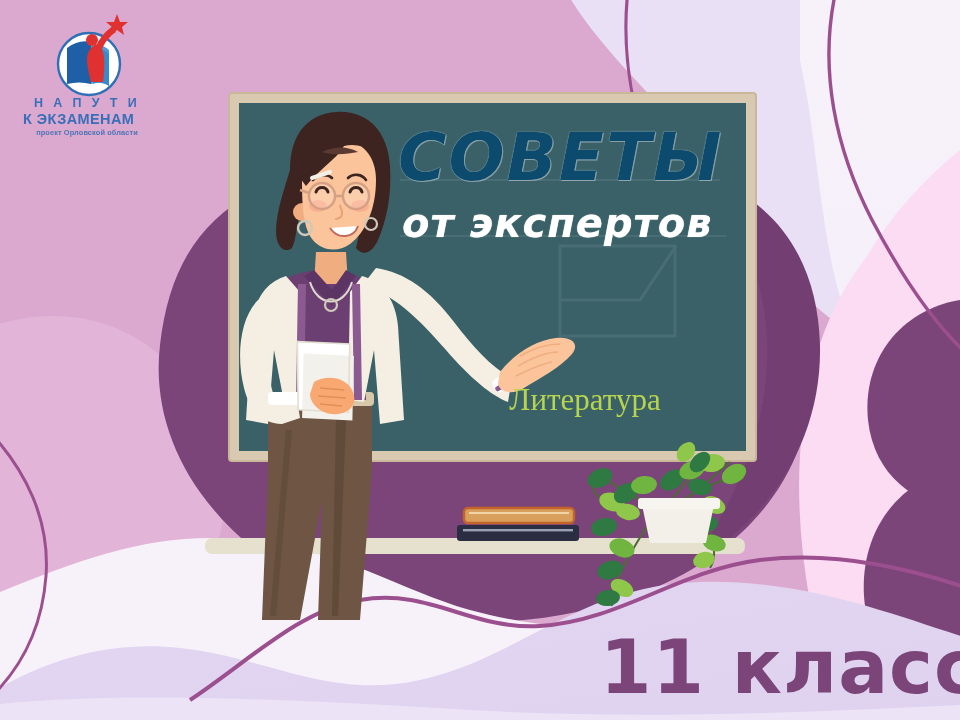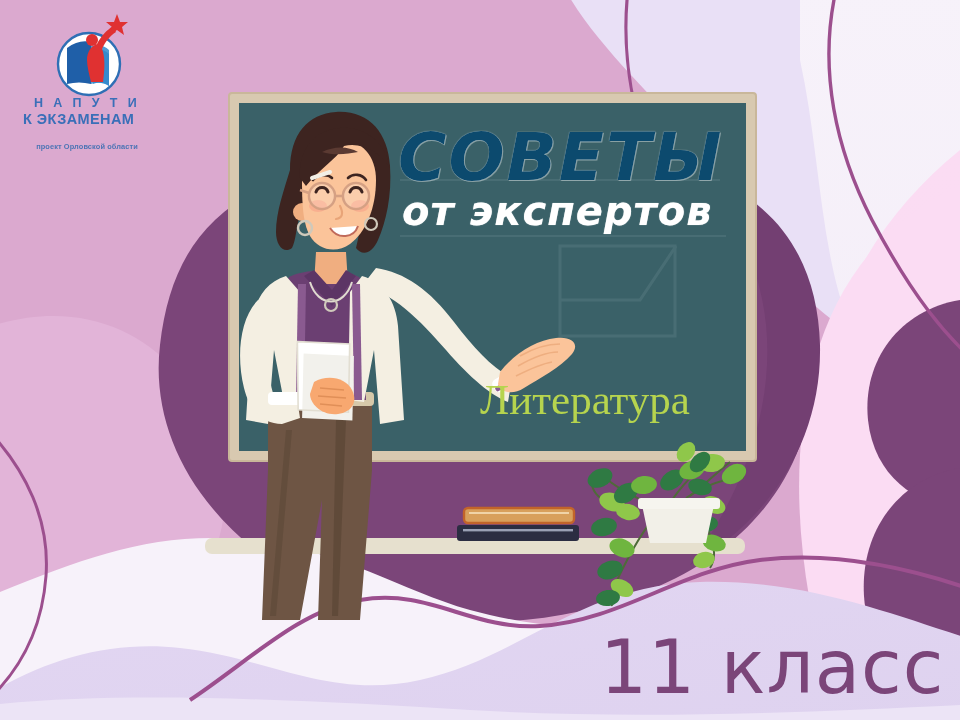--- a/index.html
+++ b/index.html
@@ -25,49 +25,48 @@
     position:absolute;left:0;top:99px;width:128px;text-align:left;
     font-family:"Liberation Sans",sans-serif;font-weight:700;
     font-size:14.5px;letter-spacing:0.4px;color:#3a6fb8;
     white-space:nowrap;
   }
   .logo-sub{
     position:absolute;left:0;top:116px;width:128px;text-align:center;
     font-family:"Liberation Sans",sans-serif;font-weight:700;
     font-size:7.4px;letter-spacing:0.1px;color:#4d74b5;
     white-space:nowrap;
-    margin-top:14px;
   }
 
   
   .chalk-title{
     position:absolute;left:398px;top:116px;width:330px;height:84px;
     font-family:"DejaVu Sans",sans-serif;font-weight:700;font-style:italic;
     font-size:66px;letter-spacing:2px;color:#0c4a6e;line-height:84px;
     text-align:left;white-space:nowrap;
     text-shadow:0 0 1px rgba(255,255,255,.8), 1px 1px 0 rgba(255,255,255,.35);
   }
   .chalk-sub{
-    position:absolute;left:402px;top:184px;width:330px;height:54px;
+    position:absolute;left:402px;top:196px;width:330px;height:54px;
     font-family:"DejaVu Sans",sans-serif;font-weight:700;font-style:italic;
     font-size:40px;letter-spacing:1px;color:#ffffff;line-height:54px;
     text-align:left;white-space:nowrap;
     text-shadow:0 0 1px rgba(255,255,255,.7);
   }
   .subject{
     position:absolute;left:420px;top:374px;width:330px;height:52px;
     font-family:"Liberation Serif","DejaVu Serif",serif;font-weight:400;
-    font-size:43px;color:#b6d44e;line-height:52px;text-align:center;
+    font-size:31px;color:#b6d44e;line-height:52px;text-align:center;
     white-space:nowrap;
   }
 
   
   .grade{
     position:absolute;left:600px;top:624px;width:340px;height:86px;
-    font-family:"DejaVu Sans",sans-serif;font-weight:400;
+    font-family:"DejaVu Sans",sans-serif;font-weight:700;
     font-size:74px;color:#7b4579;line-height:86px;text-align:center;
     letter-spacing:1px;white-space:nowrap;
   }
 </style>
 </head>
 <body>
 
 <div id="stage">
 
   <svg id="bg" viewBox="0 0 960 720" preserveAspectRatio="none">

